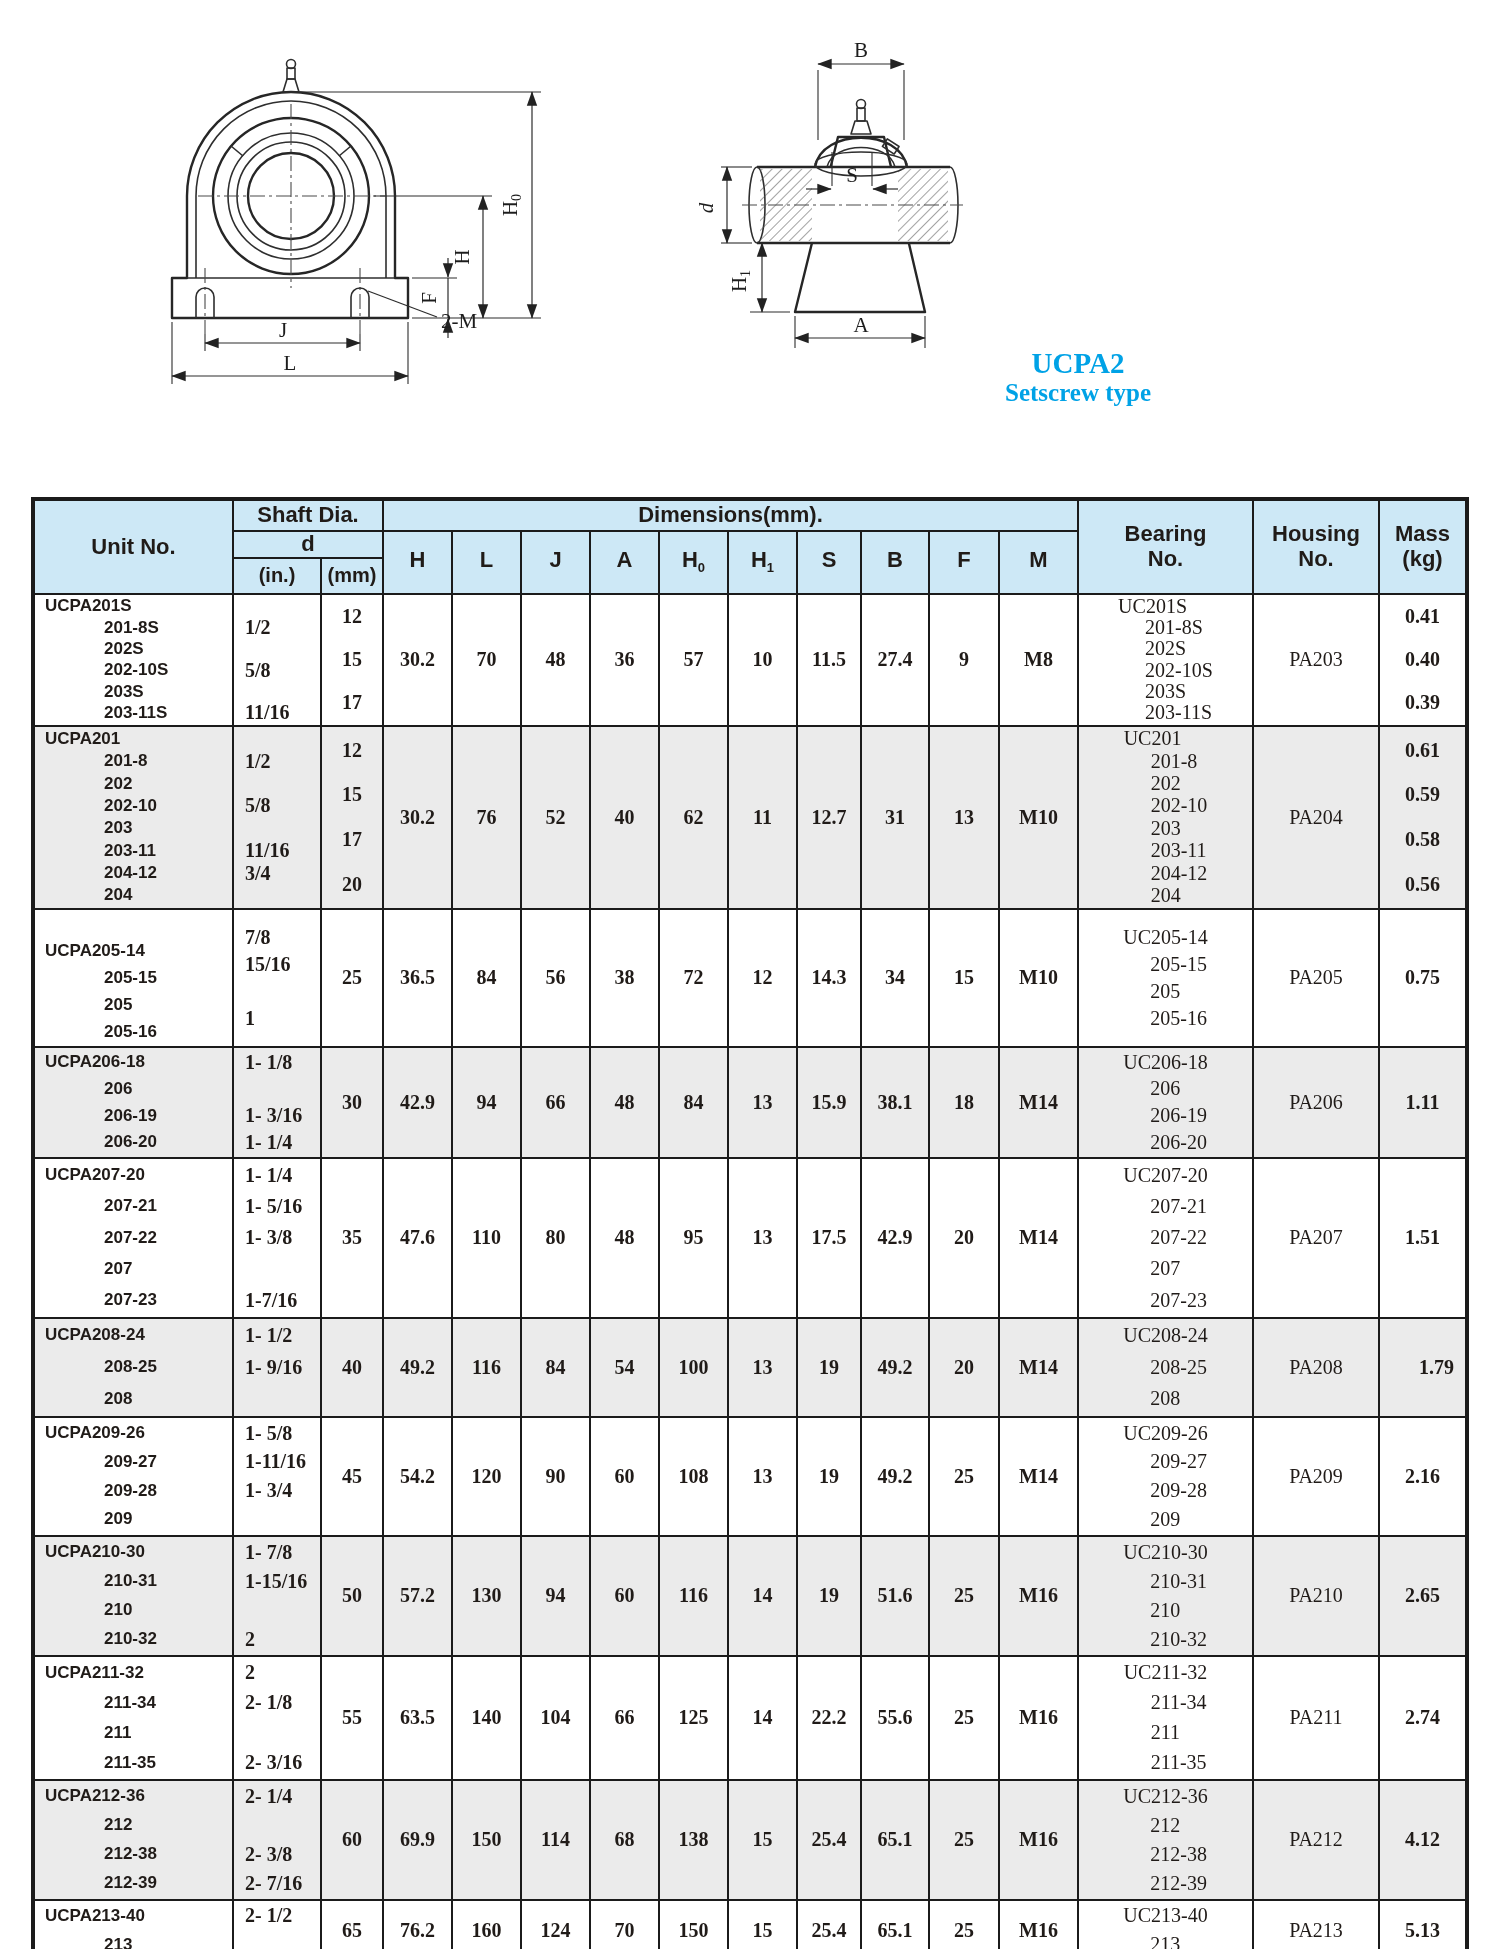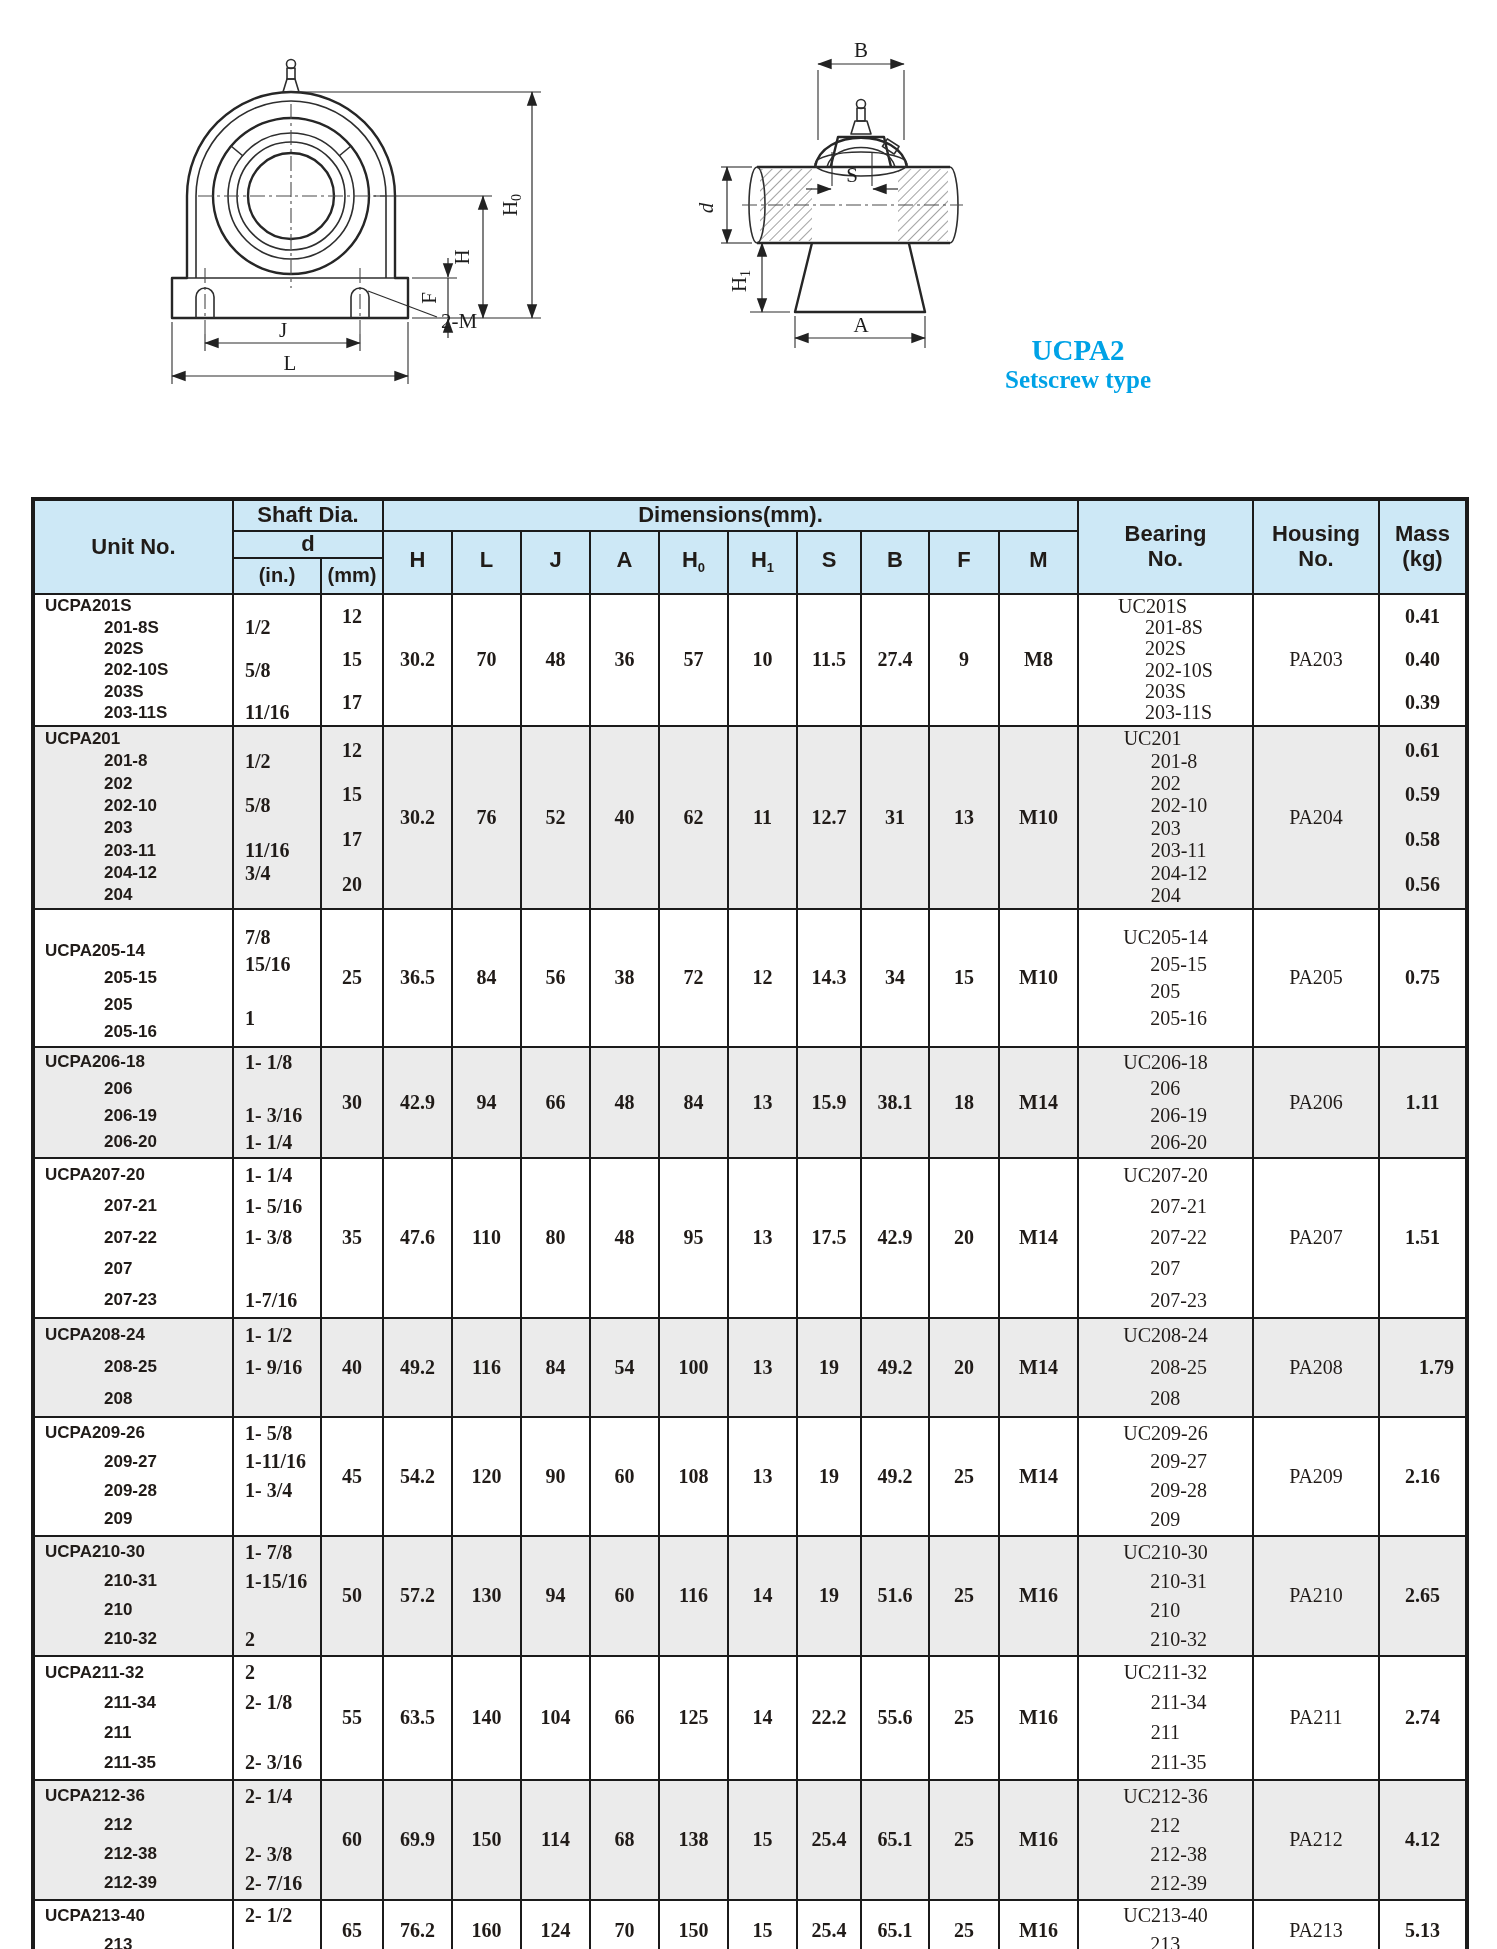--- a/index.html
+++ b/index.html
@@ -10,21 +10,21 @@
           font-family:"Liberation Sans",sans-serif;color:var(--txt);}
   #drawing{position:absolute;left:0;top:0;}
   .ol{fill:none;stroke:#262626;stroke-width:2.4;stroke-linejoin:round;}
   .ol2{fill:none;stroke:#2e2e2e;stroke-width:1.6;stroke-linejoin:round;}
   .cl{stroke:#4a4a4a;stroke-width:1.1;fill:none;stroke-dasharray:15 4 3 4;}
   .ext{stroke:#2c2c2c;stroke-width:1.1;fill:none;}
   .dim{stroke:#2c2c2c;stroke-width:1.2;fill:none;}
   .dlab{font-family:"Liberation Serif",serif;font-size:21px;fill:#1d1d1d;}
   .ssub{font-size:14px;}
   .ital{font-style:italic;}
-  #type-label{position:absolute;left:988px;top:336px;width:180px;text-align:center;
+  #type-label{position:absolute;left:988px;top:349px;width:180px;text-align:center;
               color:var(--accent);font-family:"Liberation Serif",serif;font-weight:bold;line-height:1.0;}
   #type-label .l1{font-size:29px;display:block;}
   #type-label .l2{font-size:25px;display:block;margin-top:2px;}
   #spec-table{position:absolute;left:31px;top:497px;border-collapse:collapse;table-layout:fixed;
               border:4px solid var(--line);}
   #spec-table th,#spec-table td{border:2px solid var(--line);padding:0;overflow:hidden;}
   thead th{background:var(--hdr);font-weight:bold;font-size:22px;white-space:pre-line;
            font-family:"Liberation Sans",sans-serif;line-height:1.12;}
   tr.h3 th{font-size:20px;}
   .subhdr{font-size:13px;vertical-align:sub;}

